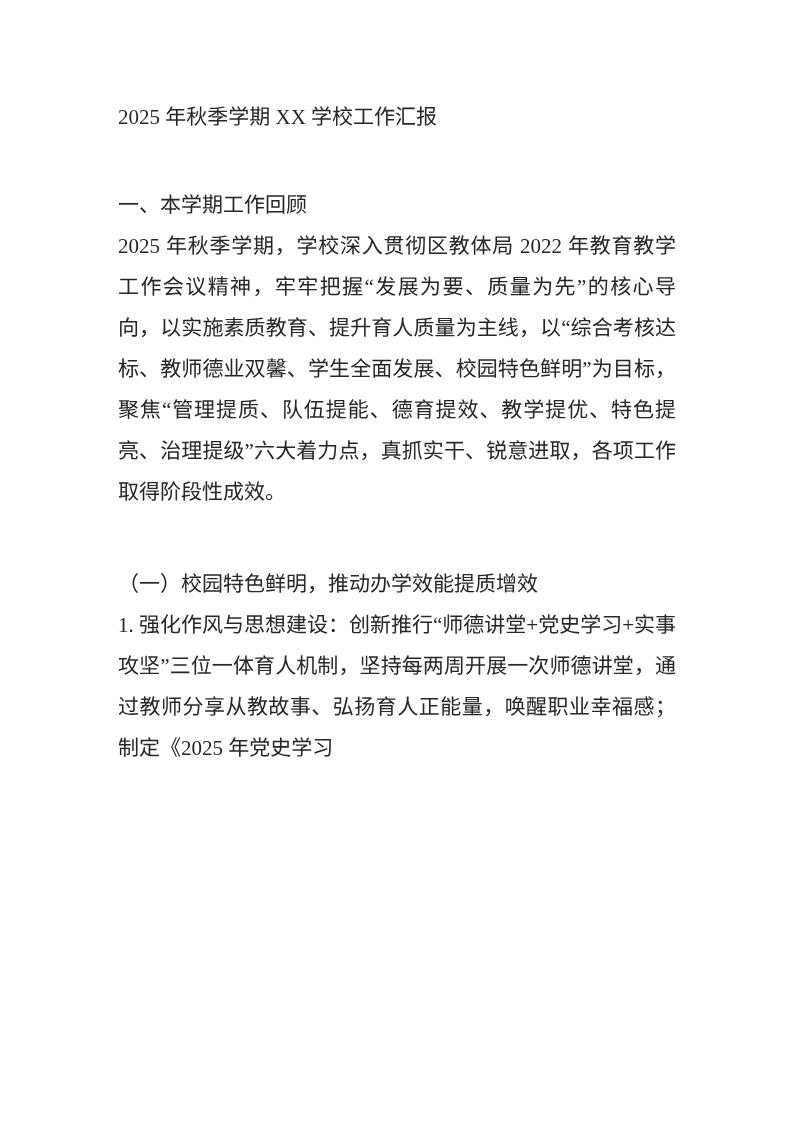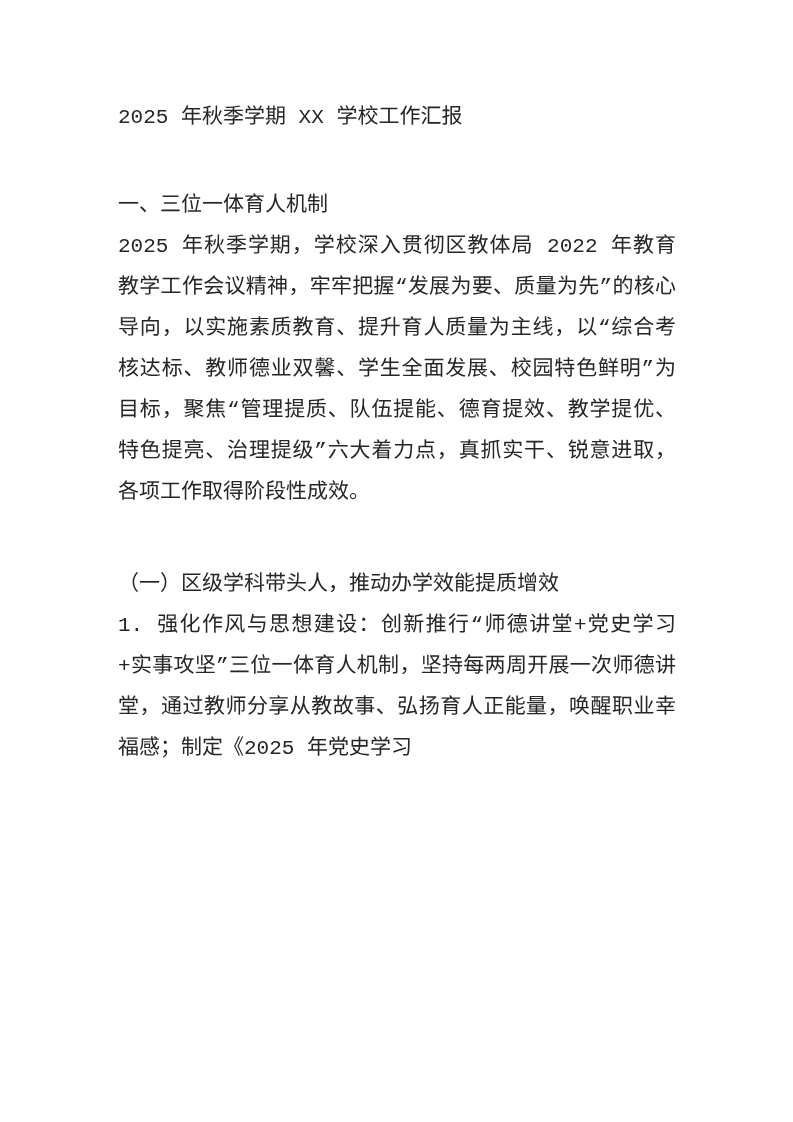--- a/index.html
+++ b/index.html
@@ -8,21 +8,21 @@
     background: #ffffff;
   }
   .page {
     position: relative;
     width: 793px;
     height: 1122px;
     box-sizing: border-box;
     background: #ffffff;
     padding: 97px 117px 20px 118px;
     overflow: hidden;
-    font-family: Liberation Mono, monospace;
+    font-family: Liberation Serif, serif;
     font-size: 21px;
     line-height: 41px;
     color: #262626;
   }
   .page p {
     margin: 0;
     text-align: justify;
     word-break: break-all;
   }
   .doc-title {
@@ -39,20 +39,20 @@
     text-align: left !important;
   }
 </style>
 </head>
 <body>
 
 <div class="page">
   <p class="doc-title">2025 年秋季学期 XX 学校工作汇报</p>
 
 
-  <p class="heading">一、三位一体育人机制</p>
+  <p class="heading">一、本学期工作回顾</p>
 
   <p class="para-overview">2025 年秋季学期，学校深入贯彻区教体局 2022 年教育教学工作会议精神，牢牢把握“发展为要、质量为先”的核心导向，以实施素质教育、提升育人质量为主线，以“综合考核达标、教师德业双馨、学生全面发展、校园特色鲜明”为目标，聚焦“管理提质、队伍提能、德育提效、教学提优、特色提亮、治理提级”六大着力点，真抓实干、锐意进取，各项工作取得阶段性成效。</p>
 
-  <p class="heading">（一）区级学科带头人，推动办学效能提质增效</p>
+  <p class="heading">（一）校园特色鲜明，推动办学效能提质增效</p>
 
   <p class="para-management">1. 强化作风与思想建设：创新推行“师德讲堂+党史学习+实事攻坚”三位一体育人机制，坚持每两周开展一次师德讲堂，通过教师分享从教故事、弘扬育人正能量，唤醒职业幸福感；制定《2025 年党史学习</p>
 </div>
 
 </body></html>

